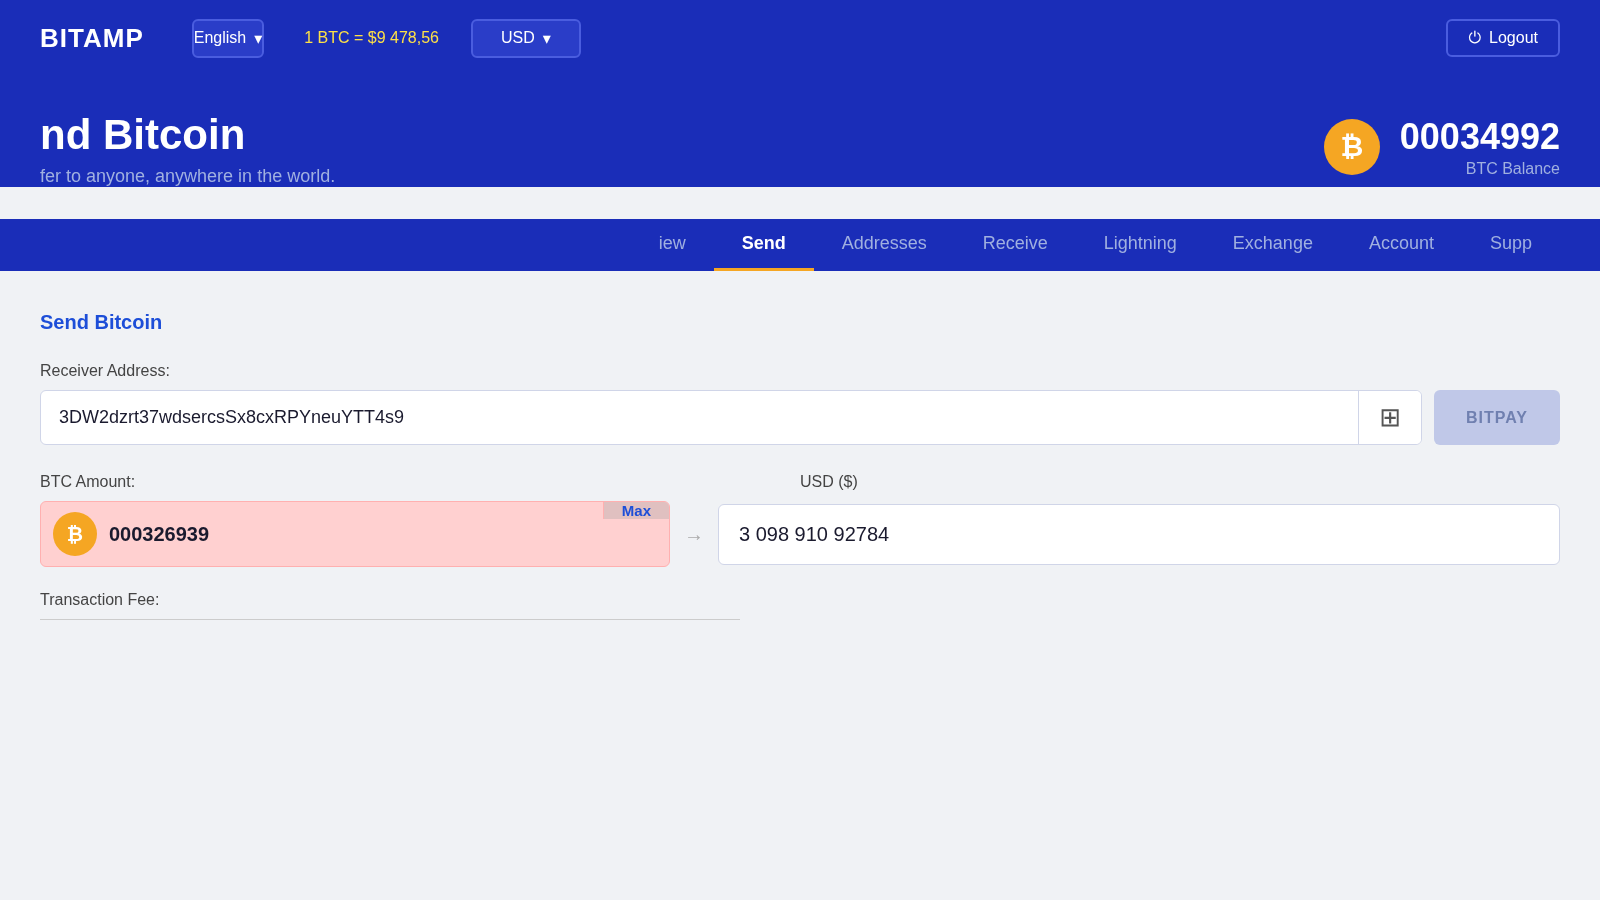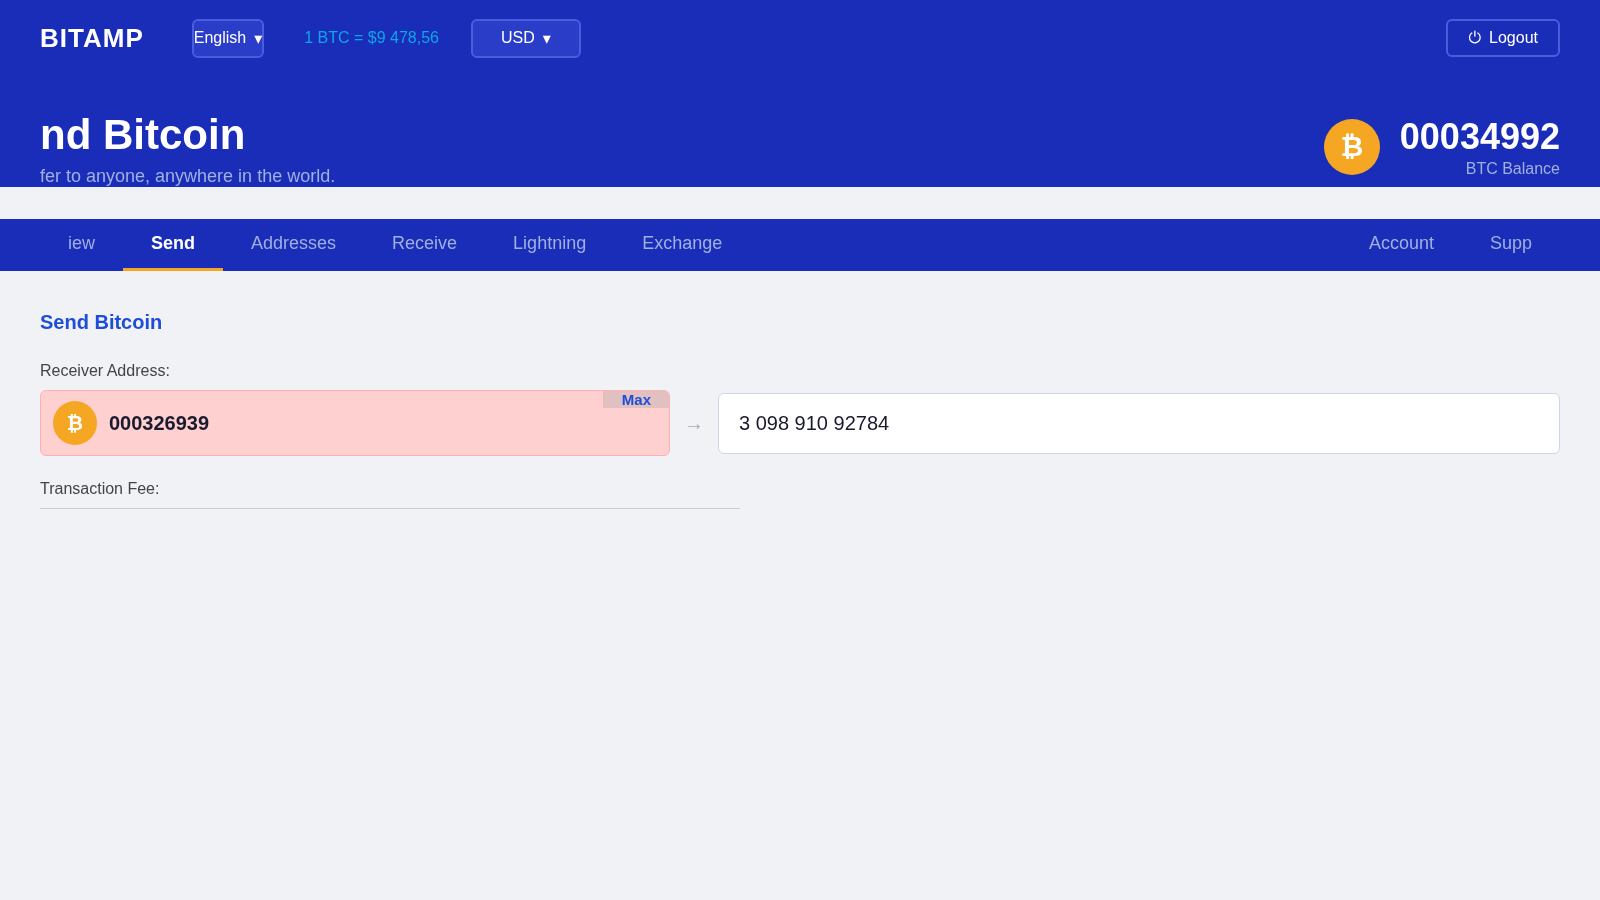--- a/index.html
+++ b/index.html
@@ -27,21 +27,21 @@
       border-radius: 6px;
       color: white;
       padding: 8px 0;
       font-size: 16px;
       display: flex;
       align-items: center;
       gap: 8px;
       cursor: pointer;
     }
     .btc-price {
-      color: #0ea5e9;
+      color: #fde047;
       font-size: 16px;
       margin-left: 8px;
     }
     .currency-selector {
       background: #2a3dc8;
       border: 2px solid #4a5ddf;
       border-radius: 6px;
       color: white;
       padding: 8px 28px;
       font-size: 16px;
@@ -117,21 +117,21 @@
     }
 
     
     .nav-tabs {
       background: #1a2db8;
       padding: 0 40px;
       display: flex;
       align-items: flex-end;
       gap: 0;
       margin-top: 32px;
-      justify-content: space-between;
+      justify-content: flex-end;
     }
     .nav-tabs-left {
       display: flex;
       align-items: flex-end;
       gap: 0;
     }
     .nav-tabs-right {
       display: flex;
       align-items: flex-end;
       gap: 0;
@@ -373,21 +373,34 @@
   <div class="nav-tabs-right">
     <a class="nav-tab">Account</a>
     <a class="nav-tab">Supp</a>
   </div>
 </div>
 
 <div class="content">
   <div class="section-title">Send Bitcoin</div>
 
   <label class="form-label">Receiver Address:</label>
-
+  <div class="receiver-row">
+    <div class="receiver-input-wrap">
+      <input class="receiver-input" type="text" value="3DW2dzrt37wdsercsSx8cxRPYneuYTT4s9" style="">
+      <button class="qr-btn">
+        <span class="qr-icon">⊞</span>
+      </button>
+    </div>
+    <button class="bitpay-btn">BITPAY</button>
+  </div>
+
+  <div class="amount-labels">
+    <span class="amount-label-btc">BTC Amount:</span>
+    <span class="amount-label-usd">USD ($)</span>
+  </div>
 
   <div class="amount-row">
     <div class="btc-input-wrap">
       <div class="btc-icon-small">
         <span>₿</span>
       </div>
       <input class="btc-amount-input" type="text" value="000326939" style="">
       <button class="max-btn">Max</button>
     </div>
     <span class="arrow-icon">→</span>

